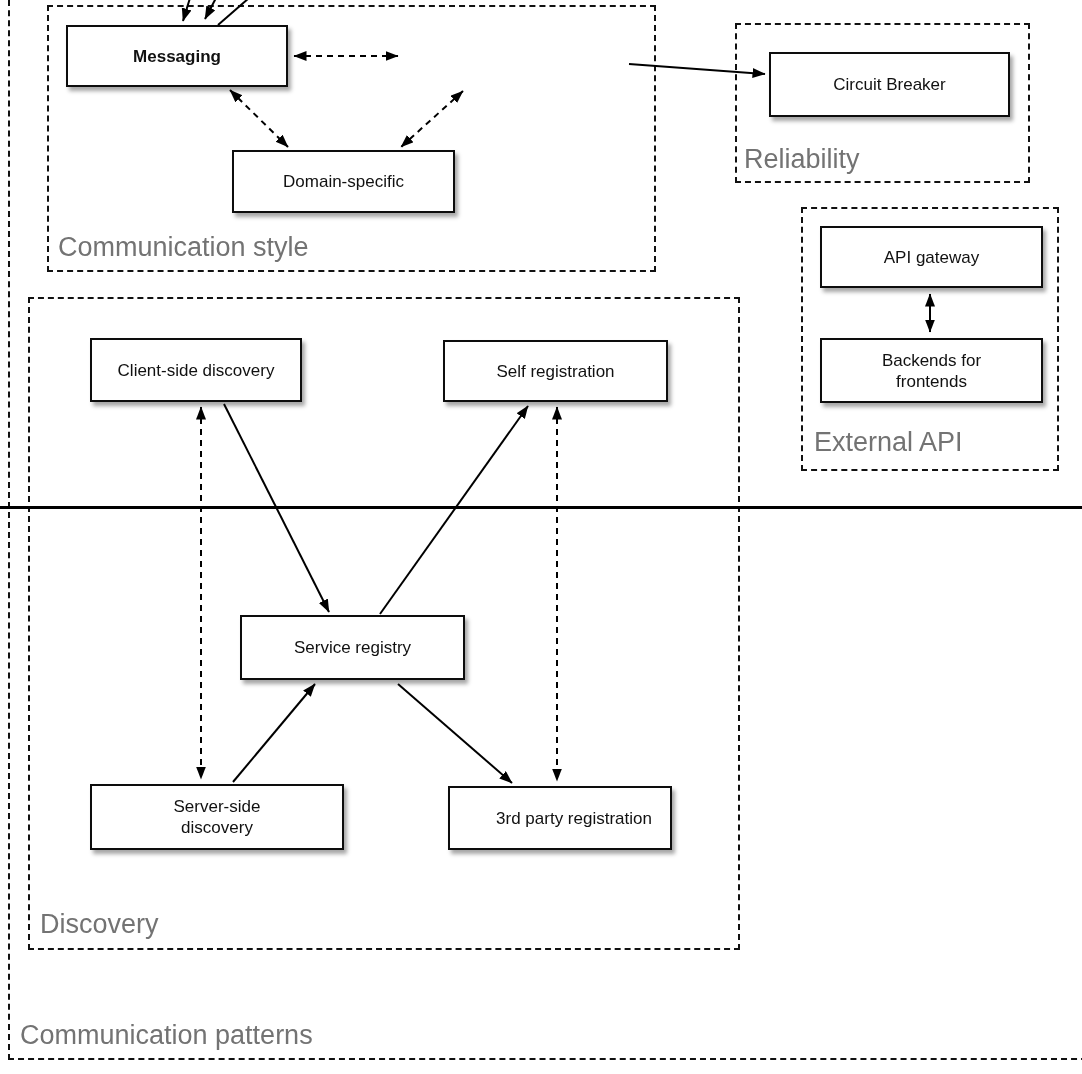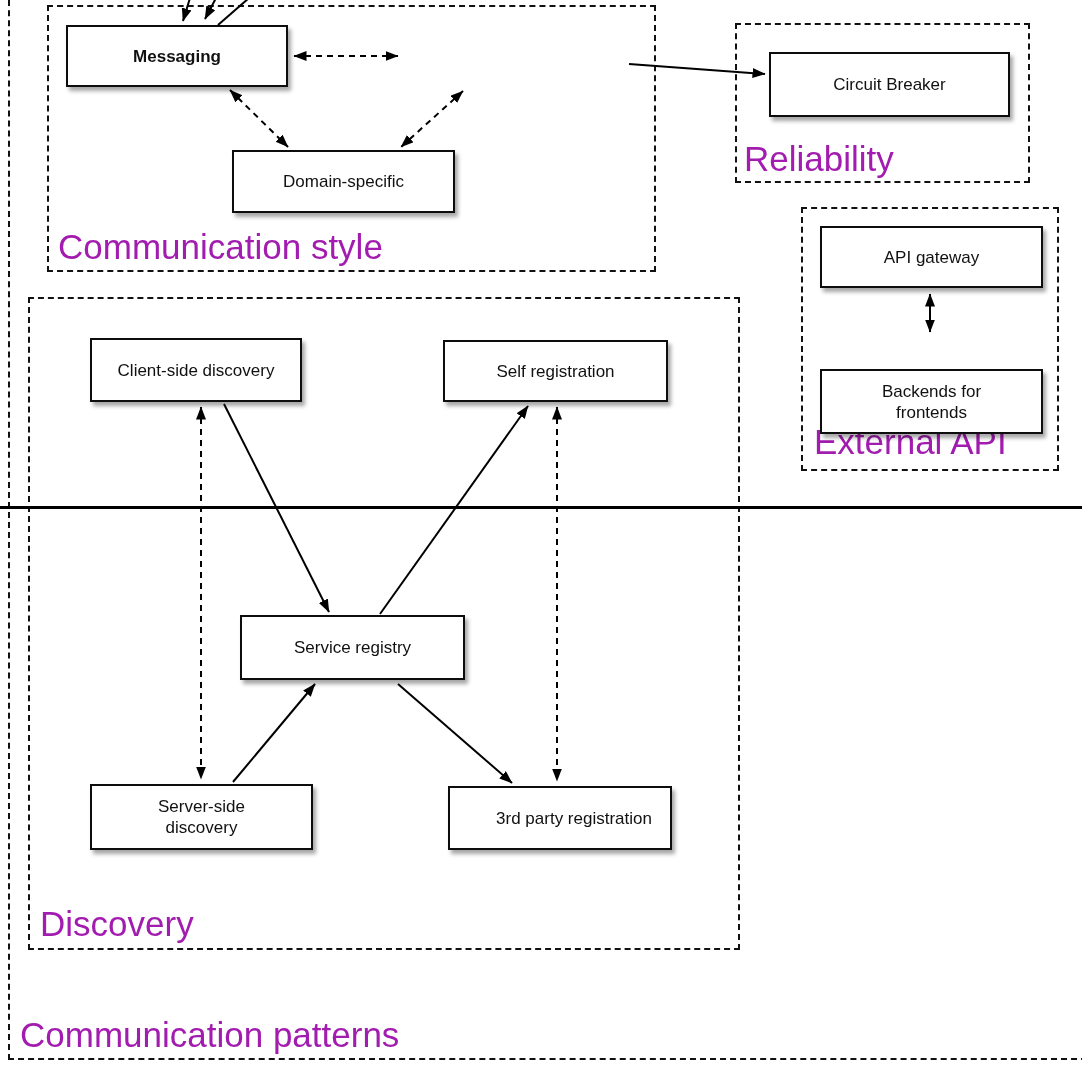--- a/index.html
+++ b/index.html
@@ -13,23 +13,23 @@
     color: #000;
   }
   .group {
     position: absolute;
     border: 2px dashed #111;
     box-sizing: border-box;
     background: transparent;
   }
   .group-label {
     position: absolute;
-    font-size: 35px;
+    font-size: 27px;
     line-height: 32px;
-    color: #a21caf;
+    color: #737373;
     white-space: nowrap;
     letter-spacing: 0px;
   }
   .node {
     position: absolute;
     border: 2px solid #0d0d0d;
     background: #ffffff;
     box-sizing: border-box;
     box-shadow: 3px 4px 4px rgba(0,0,0,0.35);
     display: flex;
@@ -91,37 +91,37 @@
   </div>
 
   <div class="node" style="left:769px; top:52px; width:241px; height:65px;">
     <span class="lbl">Circuit Breaker</span>
   </div>
 
   <div class="node" style="left:820px; top:226px; width:223px; height:62px;">
     <span class="lbl">API gateway</span>
   </div>
 
-  <div class="node" style="left:820px; top:338px; width:223px; height:65px;margin-top:31px;">
+  <div class="node" style="left:820px; top:338px; width:223px; height:65px;">
     <span class="lbl" style="max-width:120px;">Backends for frontends</span>
   </div>
 
   <div class="node" style="left:90px; top:338px; width:212px; height:64px;">
     <span class="lbl">Client-side discovery</span>
   </div>
 
   <div class="node" style="left:443px; top:340px; width:225px; height:62px;">
     <span class="lbl">Self registration</span>
   </div>
 
   <div class="node" style="left:240px; top:615px; width:225px; height:65px;">
     <span class="lbl">Service registry</span>
   </div>
 
-  <div class="node" style="left:90px; top:784px; width:223px; height:66px;">
+  <div class="node" style="left:90px; top:784px; width:254px; height:66px;">
     <span class="lbl" style="max-width:120px;">Server-side discovery</span>
   </div>
 
   <div class="node" style="left:448px; top:786px; width:224px; height:64px;padding-left:28px;">
     <span class="lbl">3rd party registration</span>
   </div>
 
   <svg id="edges" width="1082" height="1074" viewBox="0 0 1082 1074">
     <defs>
       <marker id="arrowhead" markerUnits="userSpaceOnUse" markerWidth="15" markerHeight="11" refX="12.5" refY="5" orient="auto-start-reverse">

